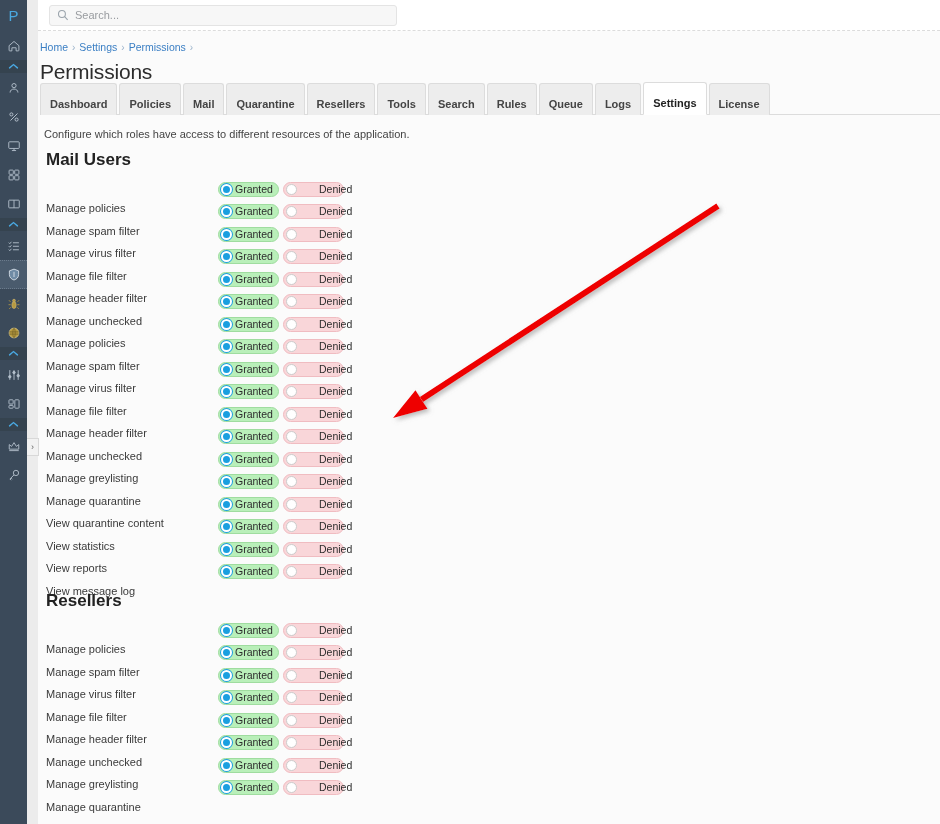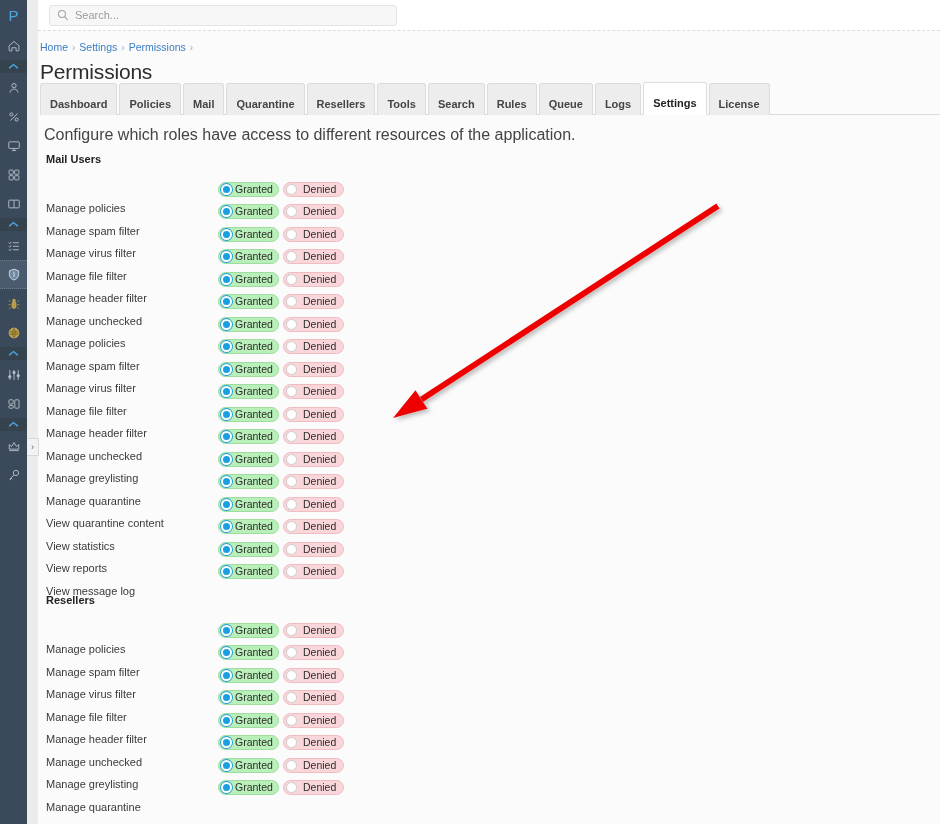--- a/index.html
+++ b/index.html
@@ -155,28 +155,28 @@
     white-space: nowrap;
     font-weight: bold;
   }
   .tab.active {
     background: #ffffff;
     color: #222;
     border-bottom: 1px solid #ffffff;
   }
 
   .intro {
-    font-size: 16px;
+    font-size: 11px;
     color: #444;
     margin: 12px 0 0 4px;
     line-height: 15px;
   }
 
   .section-title {
-    font-size: 11px;
+    font-size: 17px;
     font-weight: bold;
     color: #222;
     margin: 7px 0 8px 6px;
     line-height: 21px;
   }
 
   .perm-table { margin: 0 0 0 0; }
   .perm-row {
     height: 22.5px;
     display: flex;
@@ -223,21 +223,21 @@
   .opt-denied {
     background: #f9d6d9;
     border: 1px solid #f0bcc1;
     width: 61px;
     justify-content: flex-start;
   }
   .opt-denied .radio {
     background: #ffffff;
     border: 1px solid #ccc;
   }
-  .opt-denied .lbl { margin-left: 3px; }
+  .opt-denied .lbl { margin-left: 19px; }
 
   
   .arrow-layer {
     position: absolute;
     left: 0; top: 0;
     width: 940px; height: 824px;
     pointer-events: none;
     z-index: 50;
   }
 </style>

